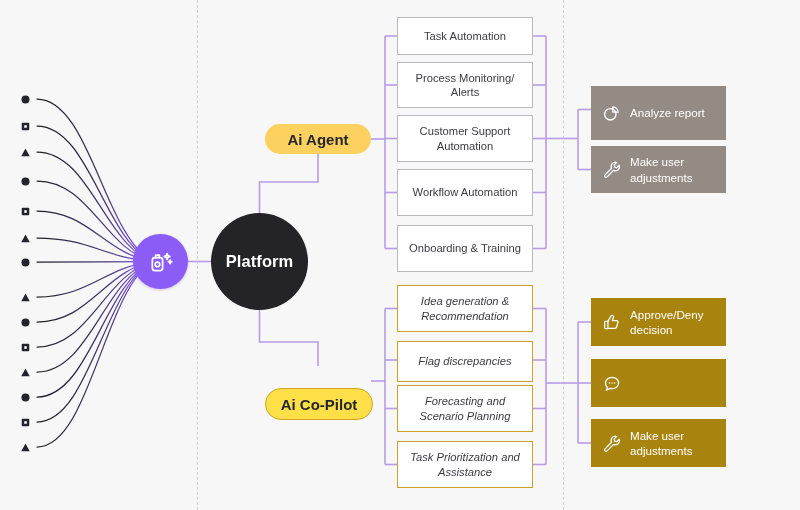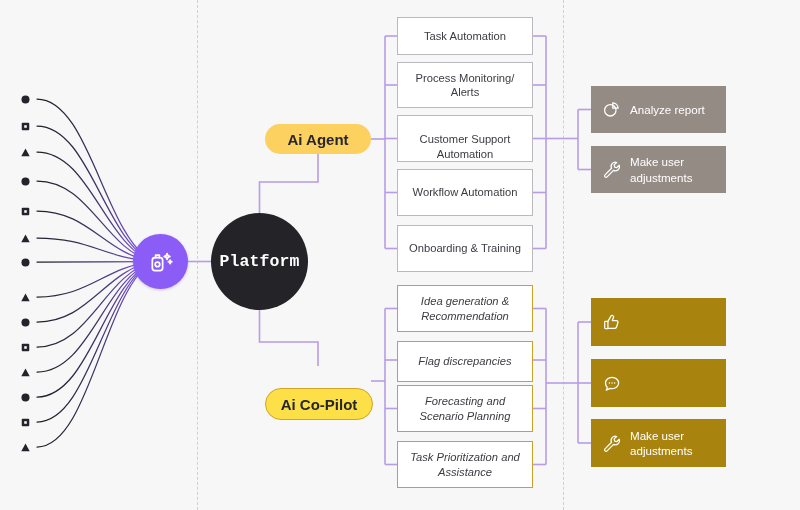--- a/index.html
+++ b/index.html
@@ -27,21 +27,21 @@
     display:flex;align-items:center;justify-content:center;
     box-shadow:0 1px 3px rgba(90,50,180,.25);
   }
   .ai-node svg{width:26px;height:26px;display:block;}
 
   
   .platform{
     position:absolute;left:211px;top:213px;
     width:97px;height:97px;border-radius:50%;
     background:#232328;
-    display:flex;align-items:center;justify-content:center;font-family:Liberation Mono, monospace;
+    display:flex;align-items:center;justify-content:center;
   }
   .platform span{
     color:#ffffff;font-size:16.5px;font-weight:700;letter-spacing:.1px;
   }
 
   
   .pill{
     position:absolute;height:30px;
     display:flex;align-items:center;justify-content:center;
     border-radius:16px;font-size:15px;font-weight:700;color:#26262c;
@@ -322,30 +322,30 @@
     <span>Ai Co-Pilot</span>
   </div>
 
   <div id="boxes">
       <div class="cap cap-agent" style="top: 17px; height: 38px;">
         <span>Task Automation</span>
       </div>
       <div class="cap cap-agent" style="top: 62px; height: 46px;">
         <span>Process Monitoring/ Alerts</span>
       </div>
-      <div class="cap cap-agent" style="top: 115px; height: 47px; align-items: flex-end;">
+      <div class="cap cap-agent" style="top: 115px; height: 47px;">
         <span>Customer Support Automation</span>
       </div>
       <div class="cap cap-agent" style="top: 169px; height: 47px;">
         <span>Workflow Automation</span>
       </div>
       <div class="cap cap-agent" style="top: 225px; height: 47px;">
         <span>Onboarding &amp; Training</span>
       </div>
-      <div class="out out-brown" style="top: 86px; height: 47px;">
+      <div class="out out-brown" style="top: 86px; height: 54px;">
         <span class="oicon">
           <svg viewBox="0 0 24 24" fill="none" stroke="#fff" stroke-width="1.6" stroke-linecap="round" stroke-linejoin="round">
             <circle cx="10.5" cy="13" r="7.2"></circle>
             <path d="M13.6 3.6 a7.2 7.2 0 0 1 6.8 6.8 h-6.8 z"></path>
           </svg>
         </span>
         <span class="olabel">Analyze report</span>
       </div>
       <div class="out out-brown" style="top: 146px; height: 47px;">
         <span class="oicon">
@@ -367,20 +367,21 @@
       <div class="cap cap-copilot" style="top: 441px; height: 47px;">
         <span>Task Prioritization and Assistance</span>
       </div>
       <div class="out out-gold" style="top: 298px; height: 48px;">
         <span class="oicon">
           <svg viewBox="0 0 24 24" fill="none" stroke="#fff" stroke-width="1.6" stroke-linecap="round" stroke-linejoin="round">
             <path d="M7.5 10.5 v9.2 H4.4 a1 1 0 0 1 -1 -1 v-7.2 a1 1 0 0 1 1 -1 z"></path>
             <path d="M7.5 10.5 L11.6 3.4 a2 2 0 0 1 2.8 2.7 l-1.4 3.4 h5.2 a2 2 0 0 1 1.9 2.6 l-1.7 5.6 a2.2 2.2 0 0 1 -2.1 1.6 H7.5"></path>
           </svg>
         </span>
+        <span class="olabel">Approve/Deny decision</span>
       </div>
       <div class="out out-gold" style="top: 359px; height: 48px;">
         <span class="oicon">
           <svg viewBox="0 0 24 24" fill="none" stroke="#fff" stroke-width="1.6" stroke-linecap="round" stroke-linejoin="round">
             <path d="M21 11.4 a8.3 7.2 0 0 1 -8.3 7.2 a9 9 0 0 1 -2.6 -.4 L5.4 20.4 l1.3 -3.5 A7.1 7.1 0 0 1 4.4 11.4 a8.3 7.2 0 0 1 8.3 -7.2 a8.3 7.2 0 0 1 8.3 7.2 z"></path>
             <circle cx="9.4" cy="11.4" r=".95" fill="#fff" stroke="none"></circle>
             <circle cx="12.7" cy="11.4" r=".95" fill="#fff" stroke="none"></circle>
             <circle cx="16" cy="11.4" r=".95" fill="#fff" stroke="none"></circle>
           </svg>
         </span>

